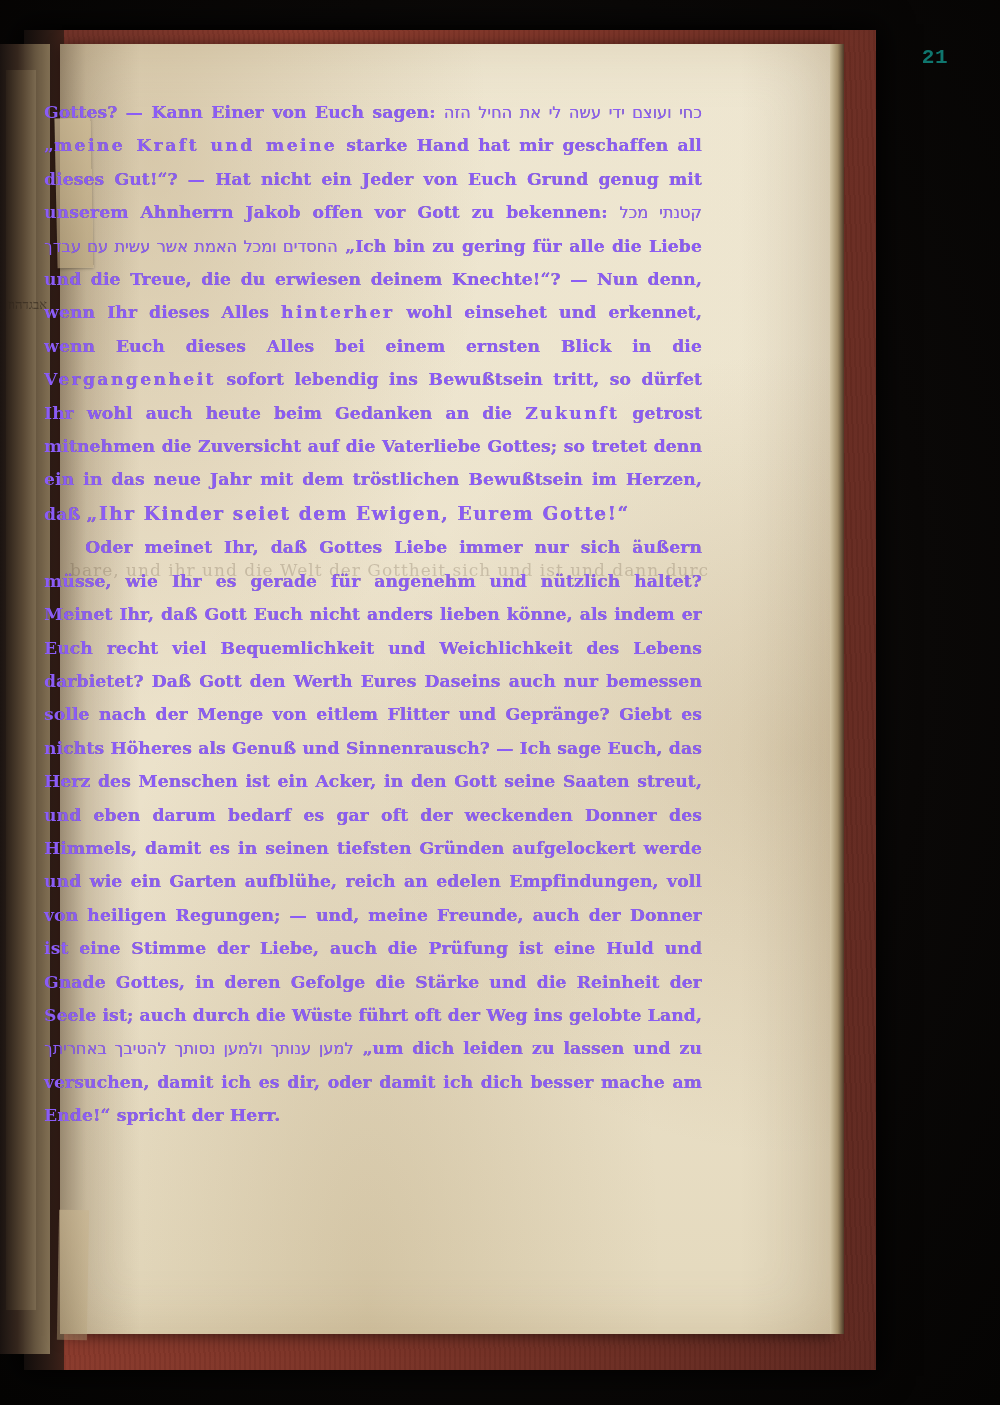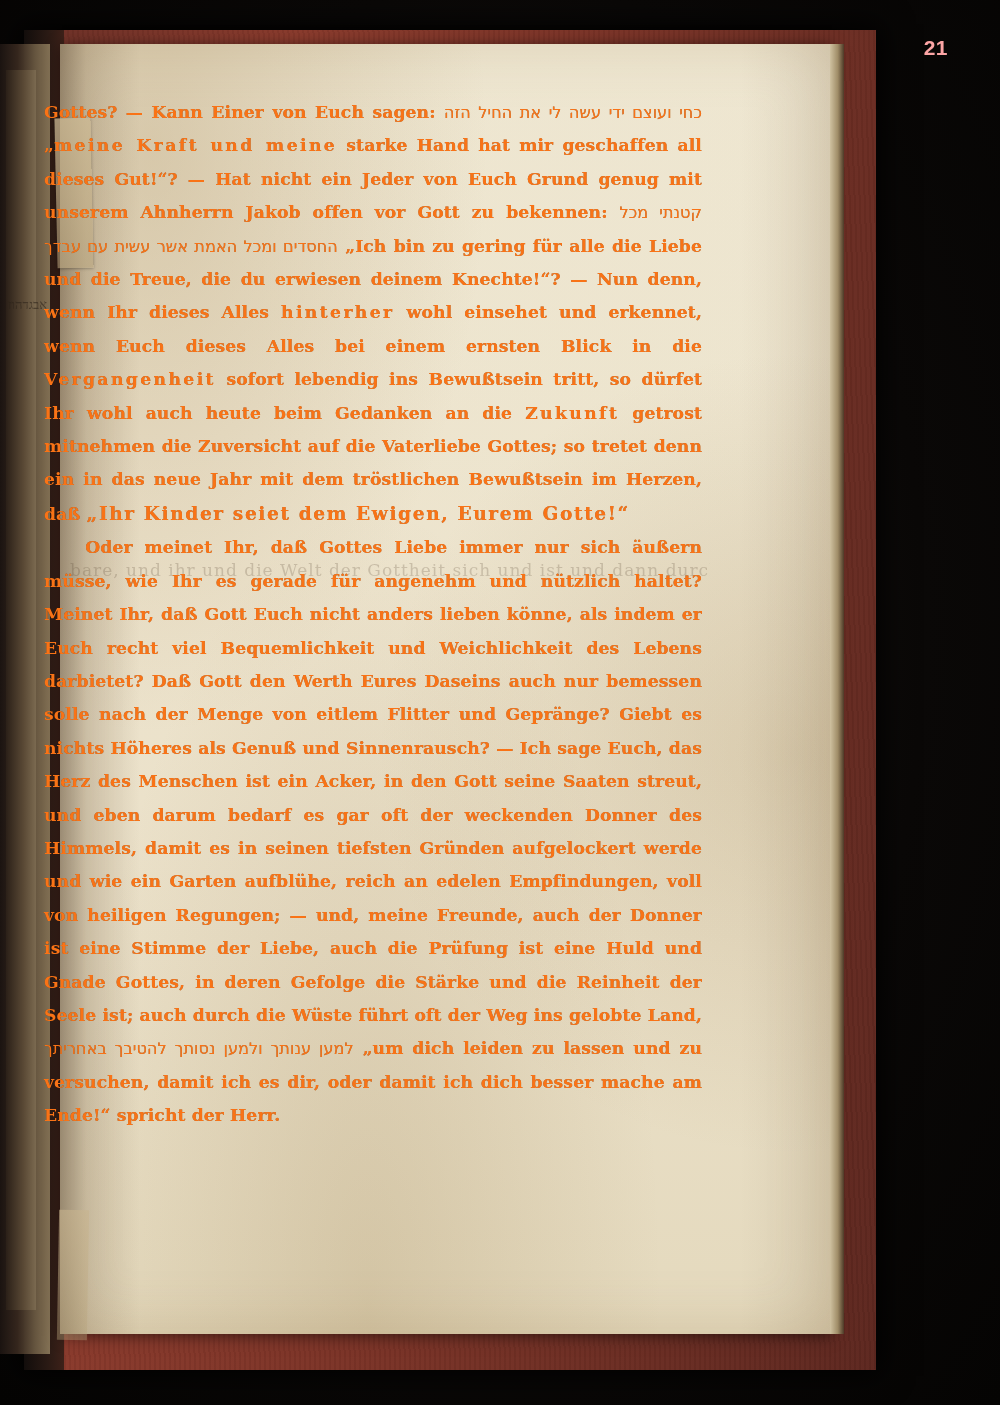--- a/index.html
+++ b/index.html
@@ -150,35 +150,35 @@
     width: 30px;
     height: 130px;
     background: linear-gradient(180deg, rgba(200,180,142,0.6), rgba(180,160,120,0.4));
     transform: rotate(1deg);
   }
 
   
   .folio {
     position: absolute;
     right: 52px;
-    top: 36px;
-    font-family: Liberation Sans, sans-serif;
+    top: 46px;
+    font-family: Liberation Mono, monospace;
     font-weight: 700;
     font-size: 21px;
-    color: #fca5a5;
+    color: #0f766e;
     letter-spacing: 0.5px;
   }
 
   
   .textcol {
     position: absolute;
     left: 44px;
     top: 96px;
     width: 658px;
-    color: #f97316;
+    color: #8b5cf6;
     font-family: "DejaVu Serif", serif;
     font-size: 17.2px;
     line-height: 33.4px;
     text-align: justify;
     text-justify: inter-word;
     font-weight: 600;
     letter-spacing: 0.1px;
     text-shadow: 0 0 0.6px rgba(35,25,15,0.55);
   }
   .textcol p {

